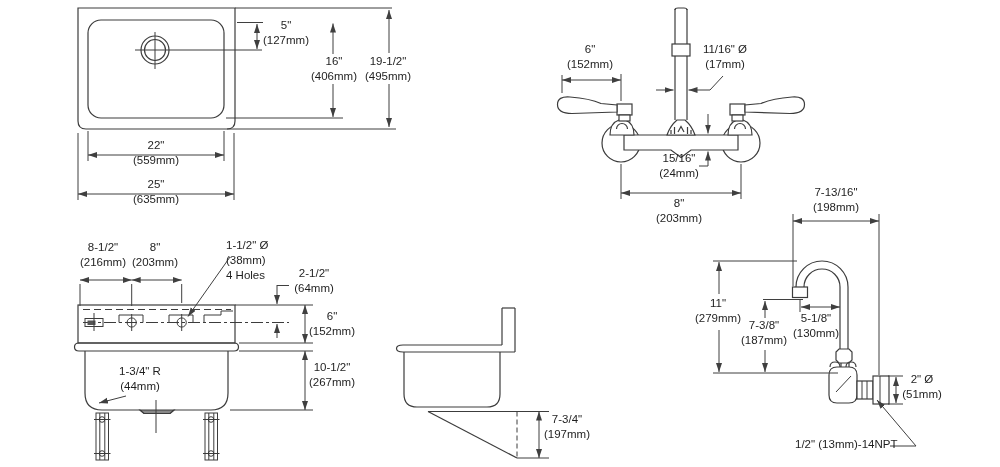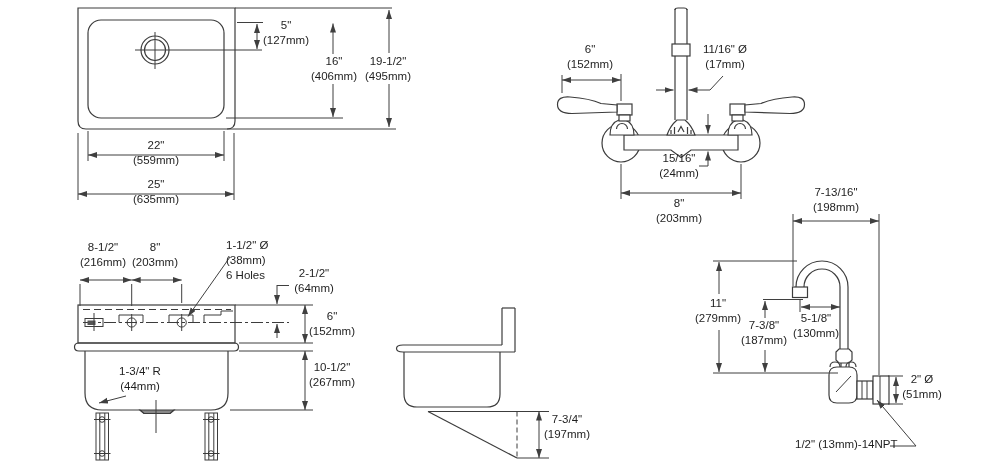--- a/index.html
+++ b/index.html
@@ -253,21 +253,21 @@
     <span>8-1/2"</span>
     <span>(216mm)</span>
   </div>
   <div class="lbl" style="left:122px;top:240px;width:66px;">
     <span>8"</span>
     <span>(203mm)</span>
   </div>
   <div class="lbl left" style="left:226px;top:238px;width:70px;">
     <span>1-1/2" Ø</span>
     <span>(38mm)</span>
-    <span>6 Holes</span>
+    <span>4 Holes</span>
   </div>
   <div class="lbl" style="left:284px;top:266px;width:60px;">
     <span>2-1/2"</span>
     <span>(64mm)</span>
   </div>
   <div class="lbl" style="left:302px;top:309px;width:60px;">
     <span>6"</span>
     <span>(152mm)</span>
   </div>
   <div class="lbl" style="left:297px;top:360px;width:70px;">

